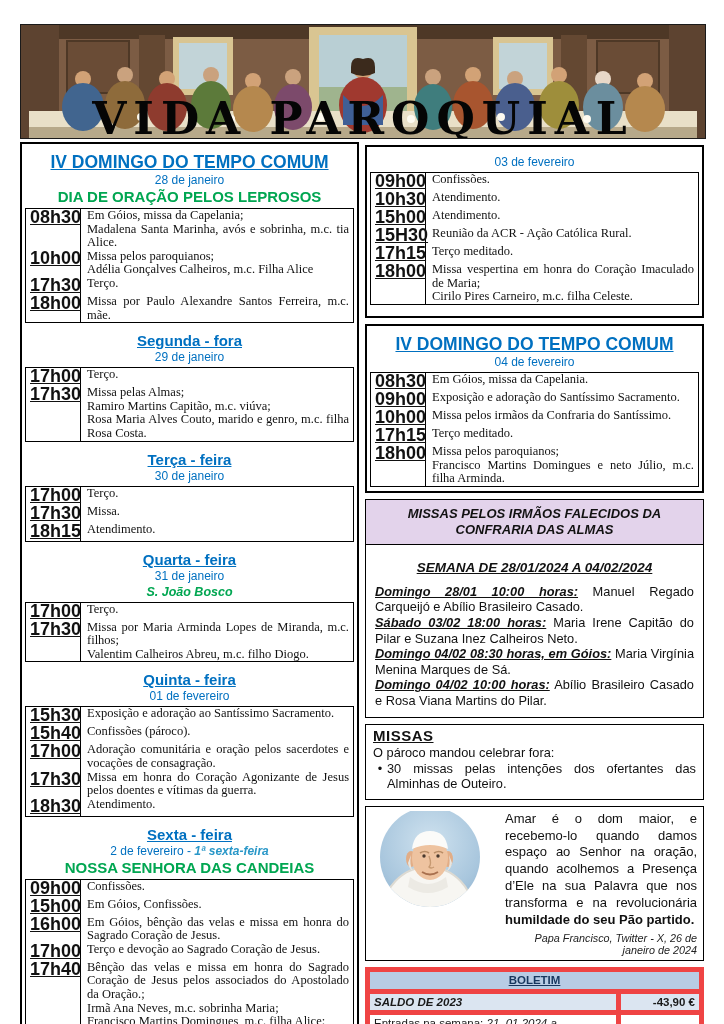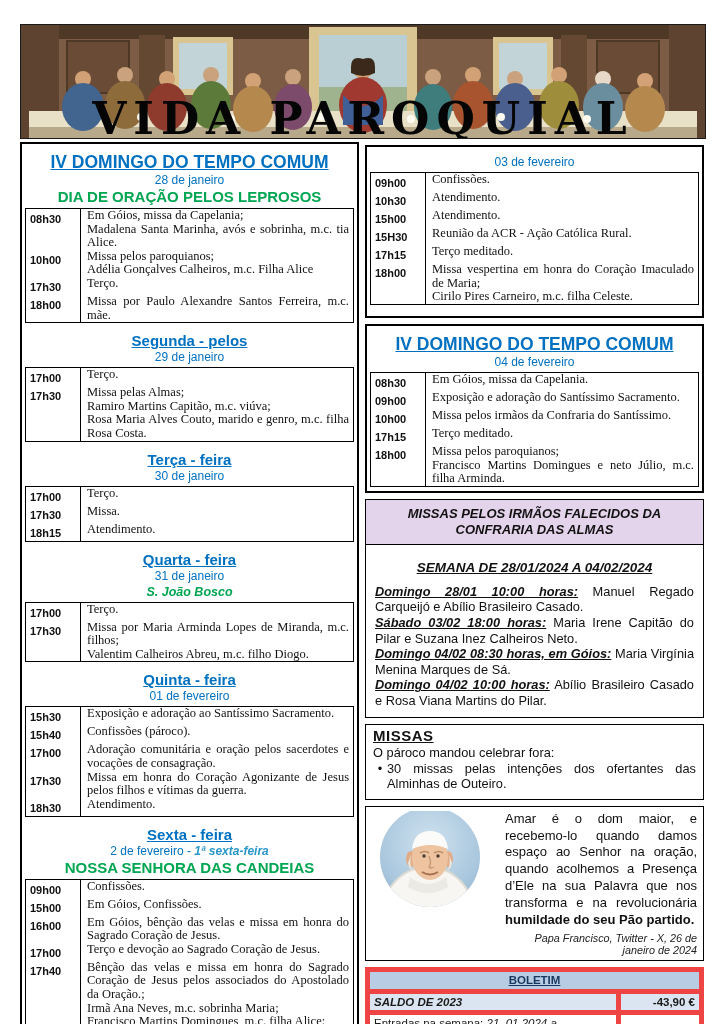--- a/index.html
+++ b/index.html
@@ -28,21 +28,21 @@
   .day-title .tl{color:var(--heading-blue);text-decoration:underline;}
   .day-date{color:var(--heading-blue);font-size:12px;line-height:15px;text-align:center;}
   .date-note{color:var(--teal);font-weight:bold;font-style:italic;}
   .day-saint{color:var(--green);font-weight:bold;font-style:italic;
              font-size:12.5px;line-height:16px;text-align:center;}
   .day-feast{color:var(--green);font-weight:bold;font-size:15px;line-height:18px;text-align:center;}
 
   .rows-box{border:1.5px solid #000;margin:0 1px 2px;background:#fff;}
   .srow{display:flex;}
   .tcell{width:48px;flex:none;border-right:1.5px solid #000;padding:0 2px 0 4px;}
-  .time{font-weight:bold;font-size:11px;line-height:13.6px;}
+  .time{font-weight:bold;text-decoration:underline;font-size:18px;line-height:13.6px;}
   .dcell{flex:1;padding:0 4px 0 6px;min-width:0;font-family:Liberation Serif, serif;}
   .dline{font-size:12.5px;line-height:13.6px;text-align:justify;}
 
   
   .conf-box{border:1.5px solid #000;background:#fff;}
   .conf-head{background:var(--lavender);border-bottom:1.5px solid #000;
              text-align:center;font-weight:bold;font-style:italic;
              font-size:13px;line-height:16px;padding:6px 2px;}
   .conf-body{padding:7px 9px 8px;}
   .conf-week{text-align:center;font-weight:bold;font-style:italic;text-decoration:underline;
@@ -202,21 +202,21 @@
             </div>
           </div>
           <div class="srow">
             <div class="tcell"><span class="time">18h00</span></div>
             <div class="dcell">
               <div class="dline">Missa por Paulo Alexandre Santos Ferreira, m.c. mãe.</div>
             </div>
           </div>
         </div>
         <div class="day-head">
-          <div class="day-title"><span class="tl">Segunda - pelos</span></div>
+          <div class="day-title"><span class="tl">Segunda - fora</span></div>
           <div class="day-date"><span>29 de janeiro</span></div>
         </div>
         <div class="rows-box">
           <div class="srow">
             <div class="tcell"><span class="time">17h00</span></div>
             <div class="dcell">
               <div class="dline">Terço.</div>
             </div>
           </div>
           <div class="srow">
@@ -291,21 +291,21 @@
           </div>
           <div class="srow">
             <div class="tcell"><span class="time">17h00</span></div>
             <div class="dcell">
               <div class="dline">Adoração comunitária e oração pelos sacerdotes e vocações de consagração.</div>
             </div>
           </div>
           <div class="srow">
             <div class="tcell"><span class="time">17h30</span></div>
             <div class="dcell">
-              <div class="dline">Missa em honra do Coração Agonizante de Jesus pelos filhos e vítimas da guerra.</div>
+              <div class="dline">Missa em honra do Coração Agonizante de Jesus pelos doentes e vítimas da guerra.</div>
             </div>
           </div>
           <div class="srow">
             <div class="tcell"><span class="time">18h30</span></div>
             <div class="dcell">
               <div class="dline">Atendimento.</div>
             </div>
           </div>
         </div>
         <div class="day-head">

